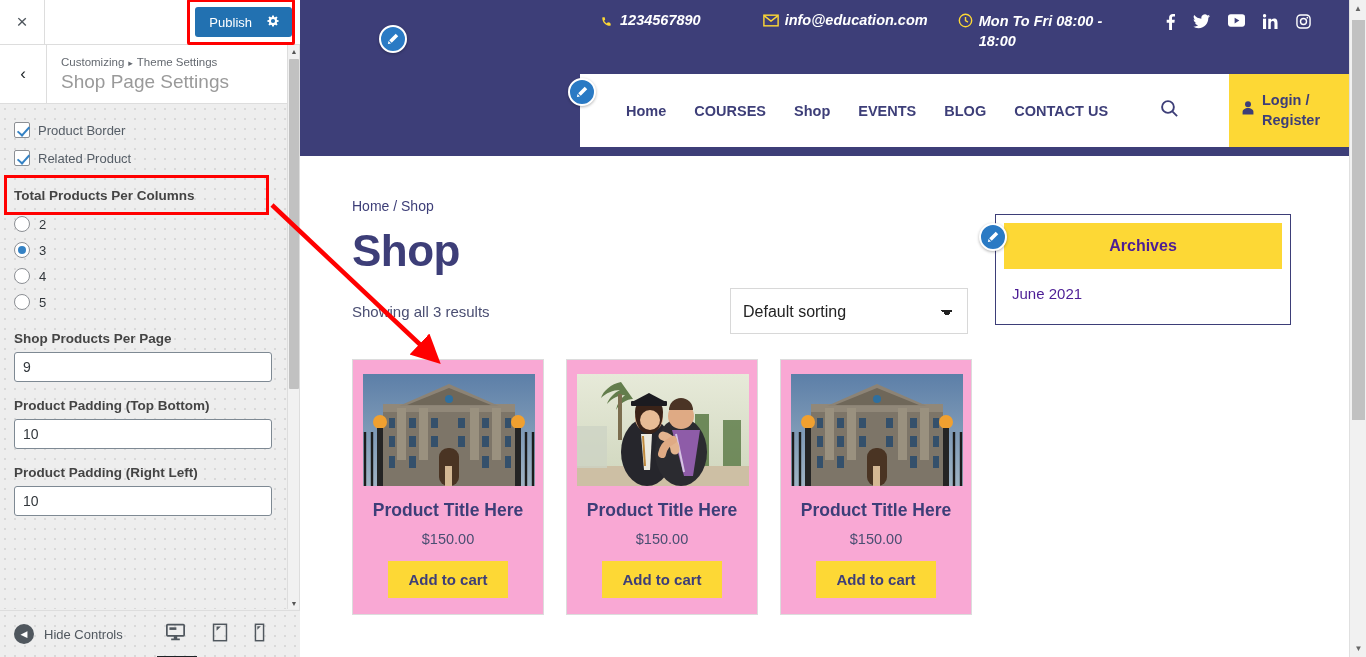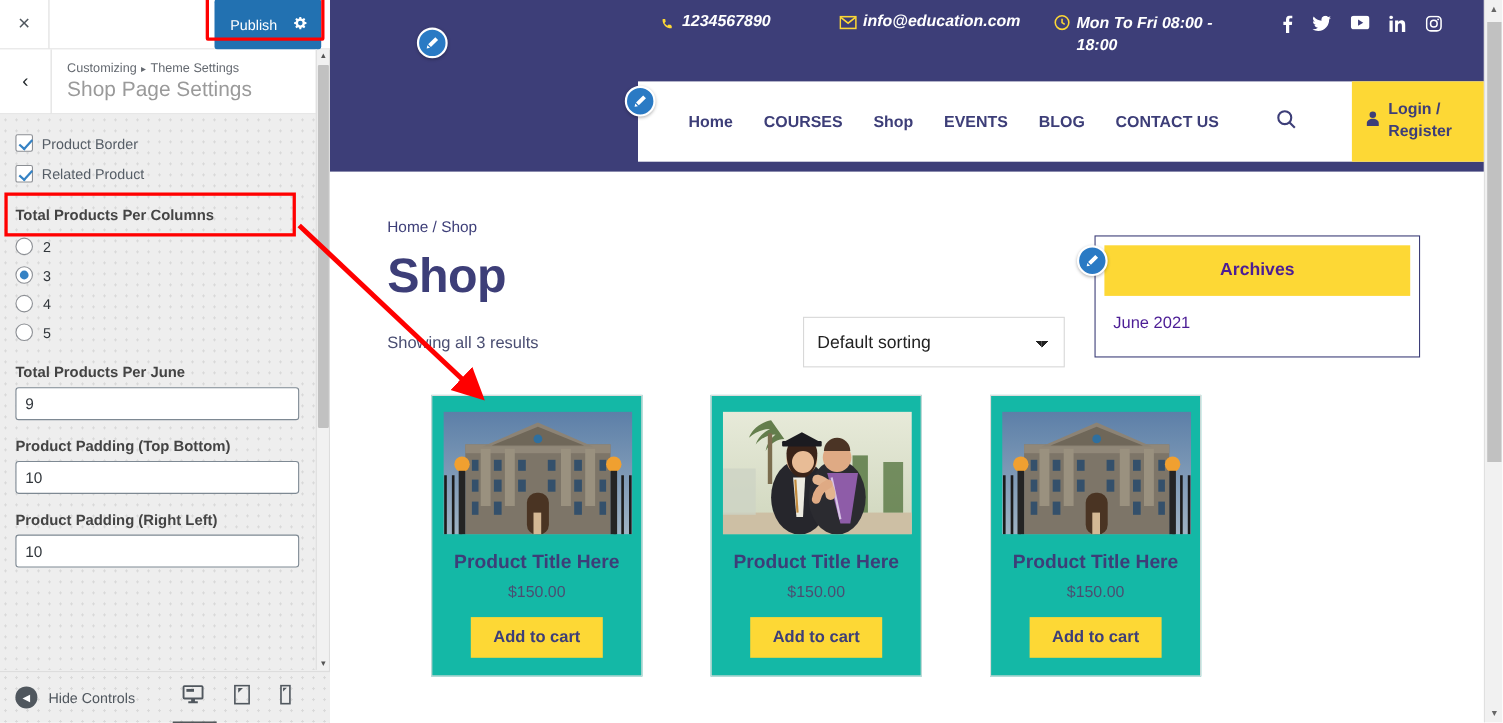--- a/index.html
+++ b/index.html
@@ -31,21 +31,21 @@
     color: #50575e; font-size: 19px; cursor: pointer;
     border-right: 1px solid #ddd;
   }
   .publish-wrap {
     position: relative; margin-right: 8px;
     display:flex; align-items:center;
   }
   .publish-btn {
     background: #2271b1; color: #fff;
     border: none; border-radius: 3px;
-    height: 46px; padding: 0 12px 0 14px;
+    height: 30px; padding: 0 12px 0 14px;
     font-size: 13px; font-family: inherit;
     display: flex; align-items: center; gap: 14px;
     cursor: pointer;
   }
   .publish-btn .gear { font-size: 13px; }
   .hl-publish {
     position: absolute; left: -8px; top: -8px;
     width: 108px; height: 46px;
     border: 3px solid #ff0000; border-radius: 2px;
     pointer-events: none;
@@ -235,23 +235,22 @@
       linear-gradient(45deg, transparent 50%, #222 50%),
       linear-gradient(135deg, #222 50%, transparent 50%);
     background-position: calc(100% - 20px) 21px, calc(100% - 14px) 21px;
     background-size: 6px 6px, 6px 6px;
     background-repeat: no-repeat;
   }
 
   .products { display: flex; gap: 22px; margin-top: 25px; }
   .pcard {
     width: 192px; border: 1px solid #dcdcdc;
-    background: #14b8a6; padding: 14px 10px 16px 10px;
+    background: #f9a8d4; padding: 14px 10px 16px 10px;
     text-align: center;
-    margin-left: 40px;
   }
   .pimg { width: 172px; height: 112px; overflow: hidden; margin: 0 auto; }
   .pimg svg { display: block; }
   .ptitle {
     font-size: 17.5px; font-weight: bold; color: #3d3e78;
     margin-top: 14px; cursor: pointer;
   }
   .pprice { font-size: 14.5px; color: #4a4e72; margin-top: 10px; }
   .pbtn {
     display: inline-block; margin-top: 14px;
@@ -347,21 +346,21 @@
       </div>
       <div class="radio-row">
         <div class="radio-box"></div>
         <span class="radio-label">4</span>
       </div>
       <div class="radio-row">
         <div class="radio-box"></div>
         <span class="radio-label">5</span>
       </div>
 
-      <div class="fld-label">Total Products Per June</div>
+      <div class="fld-label">Shop Products Per Page</div>
       <input class="fld-input" type="text" value="9" style="">
 
       <div class="fld-label">Product Padding (Top Bottom)</div>
       <input class="fld-input" type="text" value="10" style="">
 
       <div class="fld-label">Product Padding (Right Left)</div>
       <input class="fld-input" type="text" value="10" style="">
     </div>
 
     <div class="hl-border"></div>

